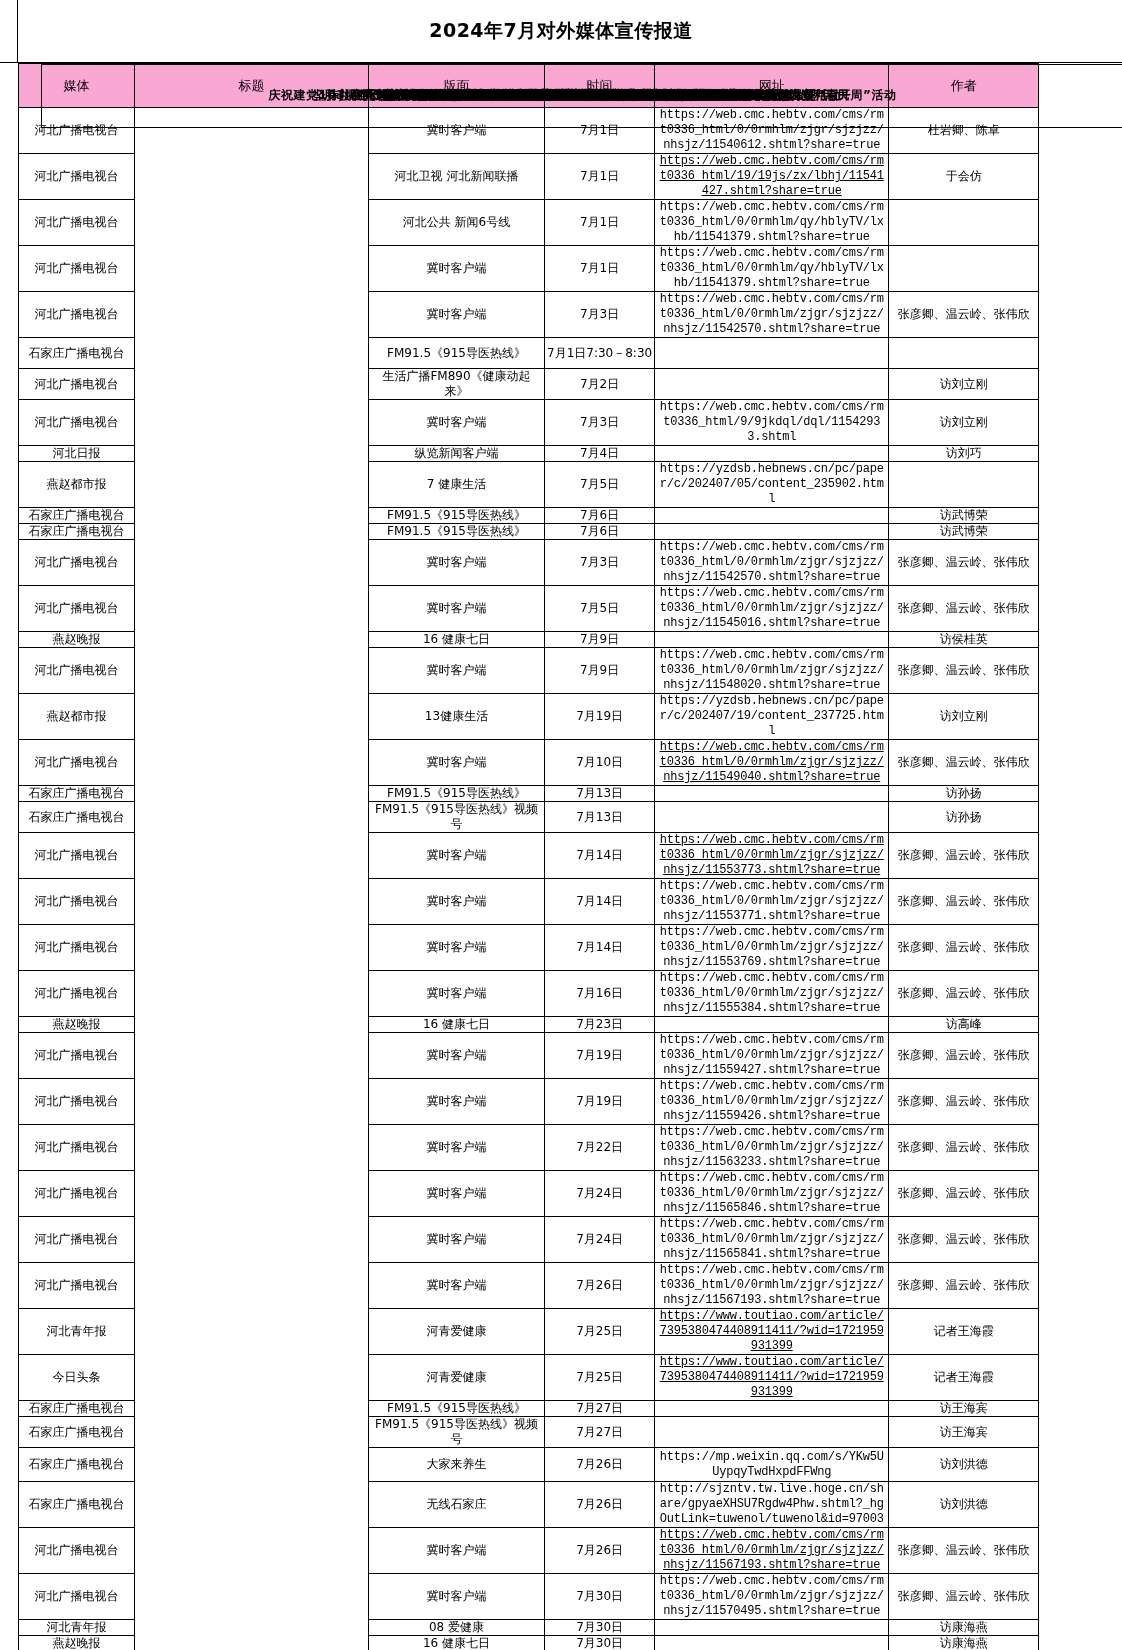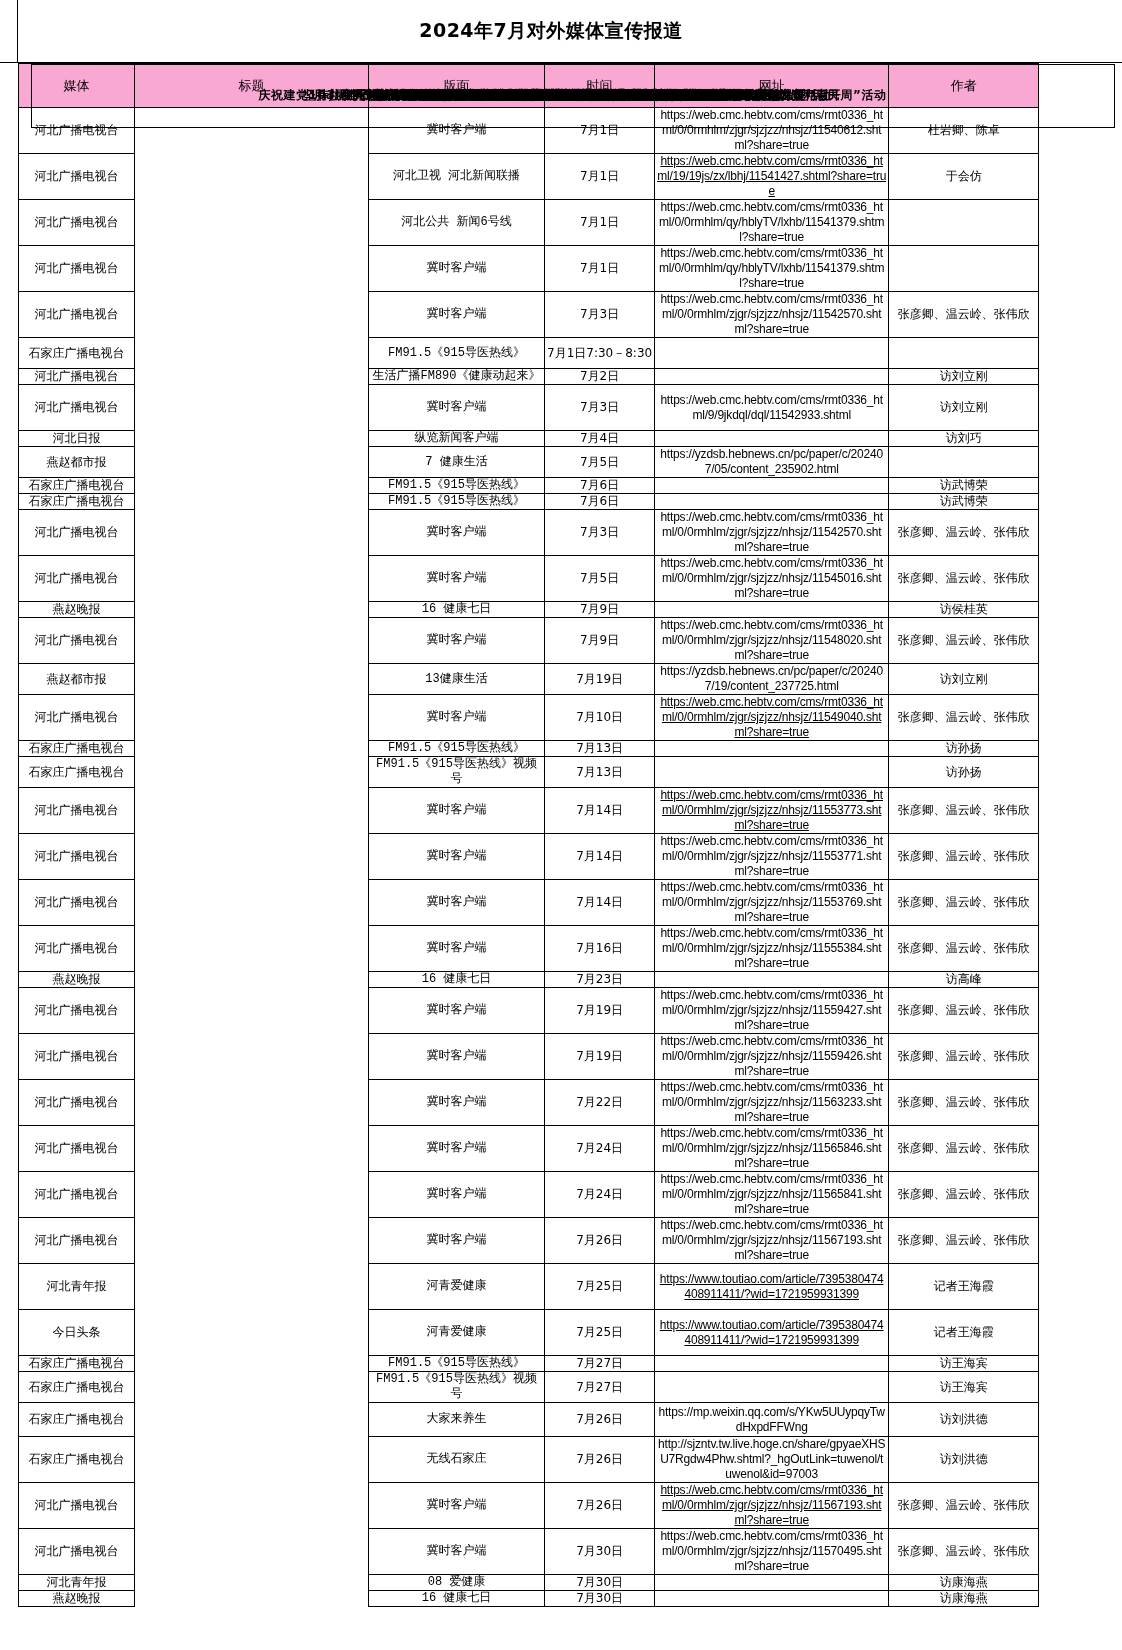--- a/index.html
+++ b/index.html
@@ -1,30 +1,30 @@
 <!DOCTYPE html>
 <html><head>
   <meta charset="utf-8">
   <style>
     html, body { margin: 0; padding: 0; background: #ffffff; }
     body { width: 1122px; height: 1650px; position: relative; overflow: hidden;
       font-family: "DejaVu Sans", sans-serif; color: #000; }
     .leftline { position: absolute; left: 17px; top: 0; width: 1px; height: 62px; background: #000; }
     .topline { position: absolute; left: 0; top: 62px; width: 1122px; height: 1px; background: #000; }
-    .title { position: absolute; left: 12px; top: 0; width: 1078px; height: 62px;
+    .title { position: absolute; left: 22px; top: 0; width: 1078px; height: 62px;
       display: flex; align-items: center; justify-content: center;
       font-size: 19px; font-weight: bold; letter-spacing: 0.5px; }
     table.report { position: absolute; left: 18px; top: 63px; border-collapse: collapse; table-layout: fixed; }
     table.report td, table.report th { border: 1px solid #000; padding: 0 2px; text-align: center;
       vertical-align: middle; font-size: 12px; line-height: 15px; overflow: hidden; word-break: break-all; }
     table.report th { background: #f9a8d4; font-weight: normal; height: 43px; font-size: 13px; }
-    td.url { font-family: Liberation Sans, sans-serif; font-size: 11.5px; line-height: 15px; letter-spacing: -0.2px; }
+    td.url { font-family: Liberation Mono, monospace; font-size: 11.5px; line-height: 15px; letter-spacing: -0.2px; }
     td.url.link span { text-decoration: underline; }
     td.media { white-space: nowrap; font-size: 12.5px; }
-    td.edition { font-size: 12px; font-family: Liberation Mono, monospace; }
+    td.edition { font-size: 12px; }
     td.time { white-space: nowrap; }
     td.author { font-size: 12.5px; }
   </style>
 </head>
 <body>
 
 <div class="leftline"></div>
 <div class="topline"></div>
 <div class="title">2024年7月对外媒体宣传报道</div>
 

